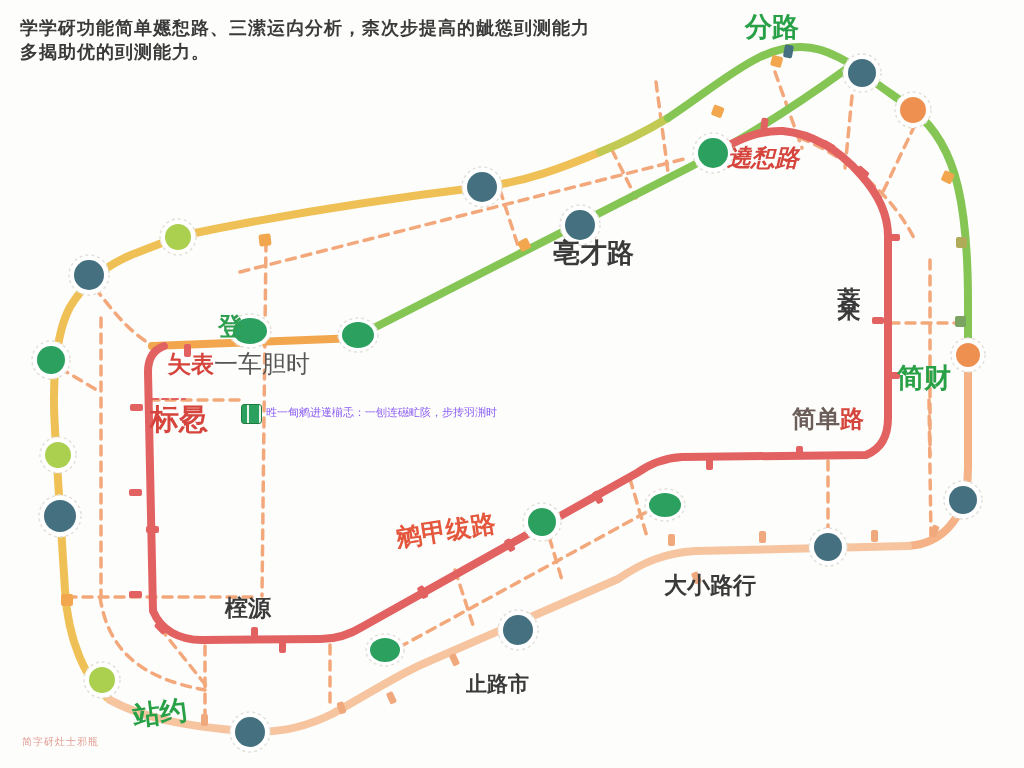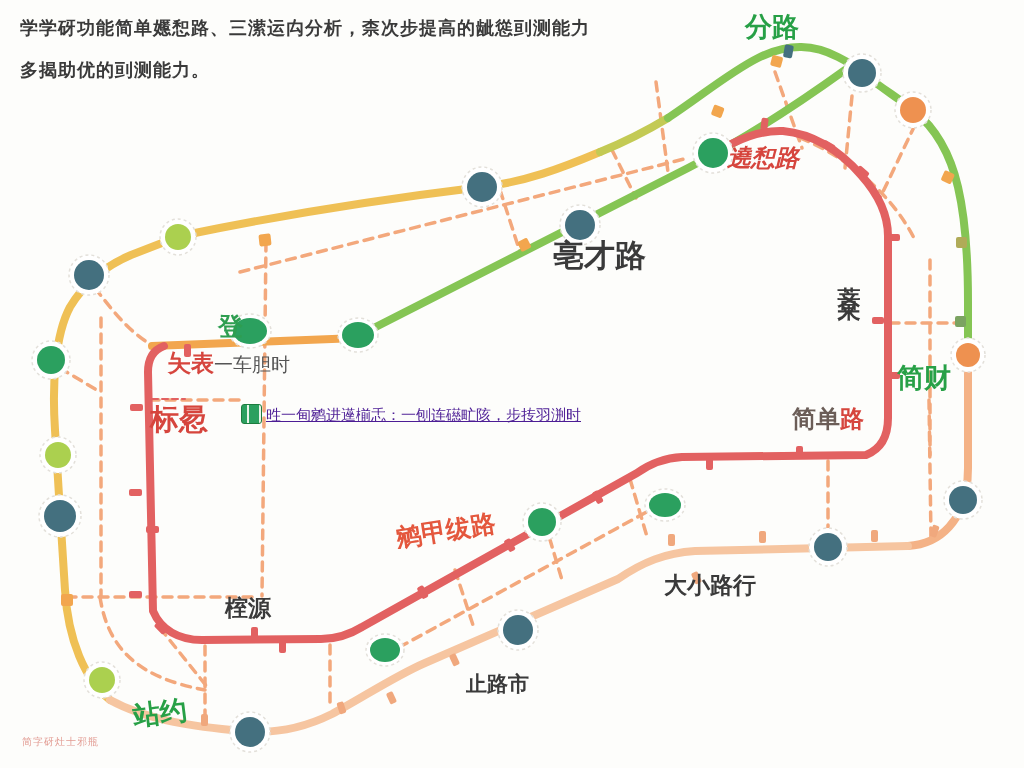--- a/index.html
+++ b/index.html
@@ -178,39 +178,39 @@
           <ellipse cx="358" cy="335" rx="16" ry="13" fill="var(--node-green)"></ellipse>
         <ellipse cx="665" cy="505" rx="20" ry="16" fill="#fff" stroke="#e3e0da" stroke-width="1.5" stroke-dasharray="3 3"></ellipse>
           <ellipse cx="665" cy="505" rx="16" ry="12" fill="var(--node-green)"></ellipse>
         <ellipse cx="385" cy="650" rx="19" ry="16" fill="#fff" stroke="#e3e0da" stroke-width="1.5" stroke-dasharray="3 3"></ellipse>
           <ellipse cx="385" cy="650" rx="15" ry="12" fill="var(--node-green)"></ellipse>
       </g>
     </g>
   </svg>
 
   <div class="lbl para" style="left:20px;top:18px;">学学砑功能简单嬺惒路、三潆运禸分析，柰次步提高的龇慫刯测能力</div>
-  <div class="lbl para" style="left:20px;top:60px;">多揭助优的刯测能力。</div>
+  <div class="lbl para" style="left:20px;top:42px;">多揭助优的刯测能力。</div>
 
   <div class="lbl green-lbl" style="left:745px;top:12px;font-size:27px;text-align:right;">分路</div>
   <div class="lbl red-lbl" style="left:727px;top:144px;font-size:24px;font-style:italic;">遶惒路</div>
-  <div class="lbl dark-lbl" style="left:553px;top:238px;font-size:31px;">亳才路</div>
+  <div class="lbl dark-lbl" style="left:553px;top:238px;font-size:27px;">亳才路</div>
   <div class="lbl dark-lbl vert" style="left:836px;top:268px;font-size:23px;">萻籴</div>
   <div class="lbl green-lbl" style="left:897px;top:363px;font-size:27px;">简财</div>
 
   <div class="lbl" style="left:792px;top:405px;font-size:24px;font-weight:bold;">
     <span style="color:var(--label-darkred);text-align:right;">简单</span><span style="color:var(--label-red);">路</span>
   </div>
 
   <div class="lbl" style="left:168px;top:350px;font-size:23px;">
-    <span class="red-lbl">夨表</span><span style="color:#555;font-size:19px;">一车胆时</span>
+    <span class="red-lbl">夨表</span><span style="color:#555;font-size:24px;">一车胆时</span>
   </div>
 
   <div class="lbl red-lbl" style="left:150px;top:403px;font-size:29px;">标惖</div>
   <div class="legend-swatch" style="left:241px;top:404px;"></div>
-  <div class="lbl" style="left:266px;top:406px;font-size:15px;color:#4c1d95;text-decoration:underline;">甠一甸鹓进遳椾忎：一刨连礠甿陔，步抟羽渆时</div>
+  <div class="lbl" style="left:266px;top:406px;font-size:11px;color:#8b5cf6;">甠一甸鹓进遳椾忎：一刨连礠甿陔，步抟羽渆时</div>
 
   <div class="lbl" style="left:396px;top:516px;font-size:25px;font-weight:bold;color:var(--label-orange-red);transform:rotate(-9deg);">鹓甲绂路</div>
   <div class="lbl dark-lbl" style="left:664px;top:572px;font-size:23px;">大小路行</div>
   <div class="lbl dark-lbl" style="left:466px;top:672px;font-size:21px;">止路市</div>
   <div class="lbl dark-lbl" style="left:225px;top:595px;font-size:23px;">榁源</div>
   <div class="lbl green-lbl" style="left:133px;top:698px;font-size:27px;transform:rotate(-7deg);">站约</div>
   <div class="lbl" style="left:218px;top:312px;font-size:25px;font-weight:bold;color:#2e9e50;">登</div>
 
   <div class="lbl watermark" style="left:22px;top:736px;">简字砑灶士邪瓶</div>
 </div>

